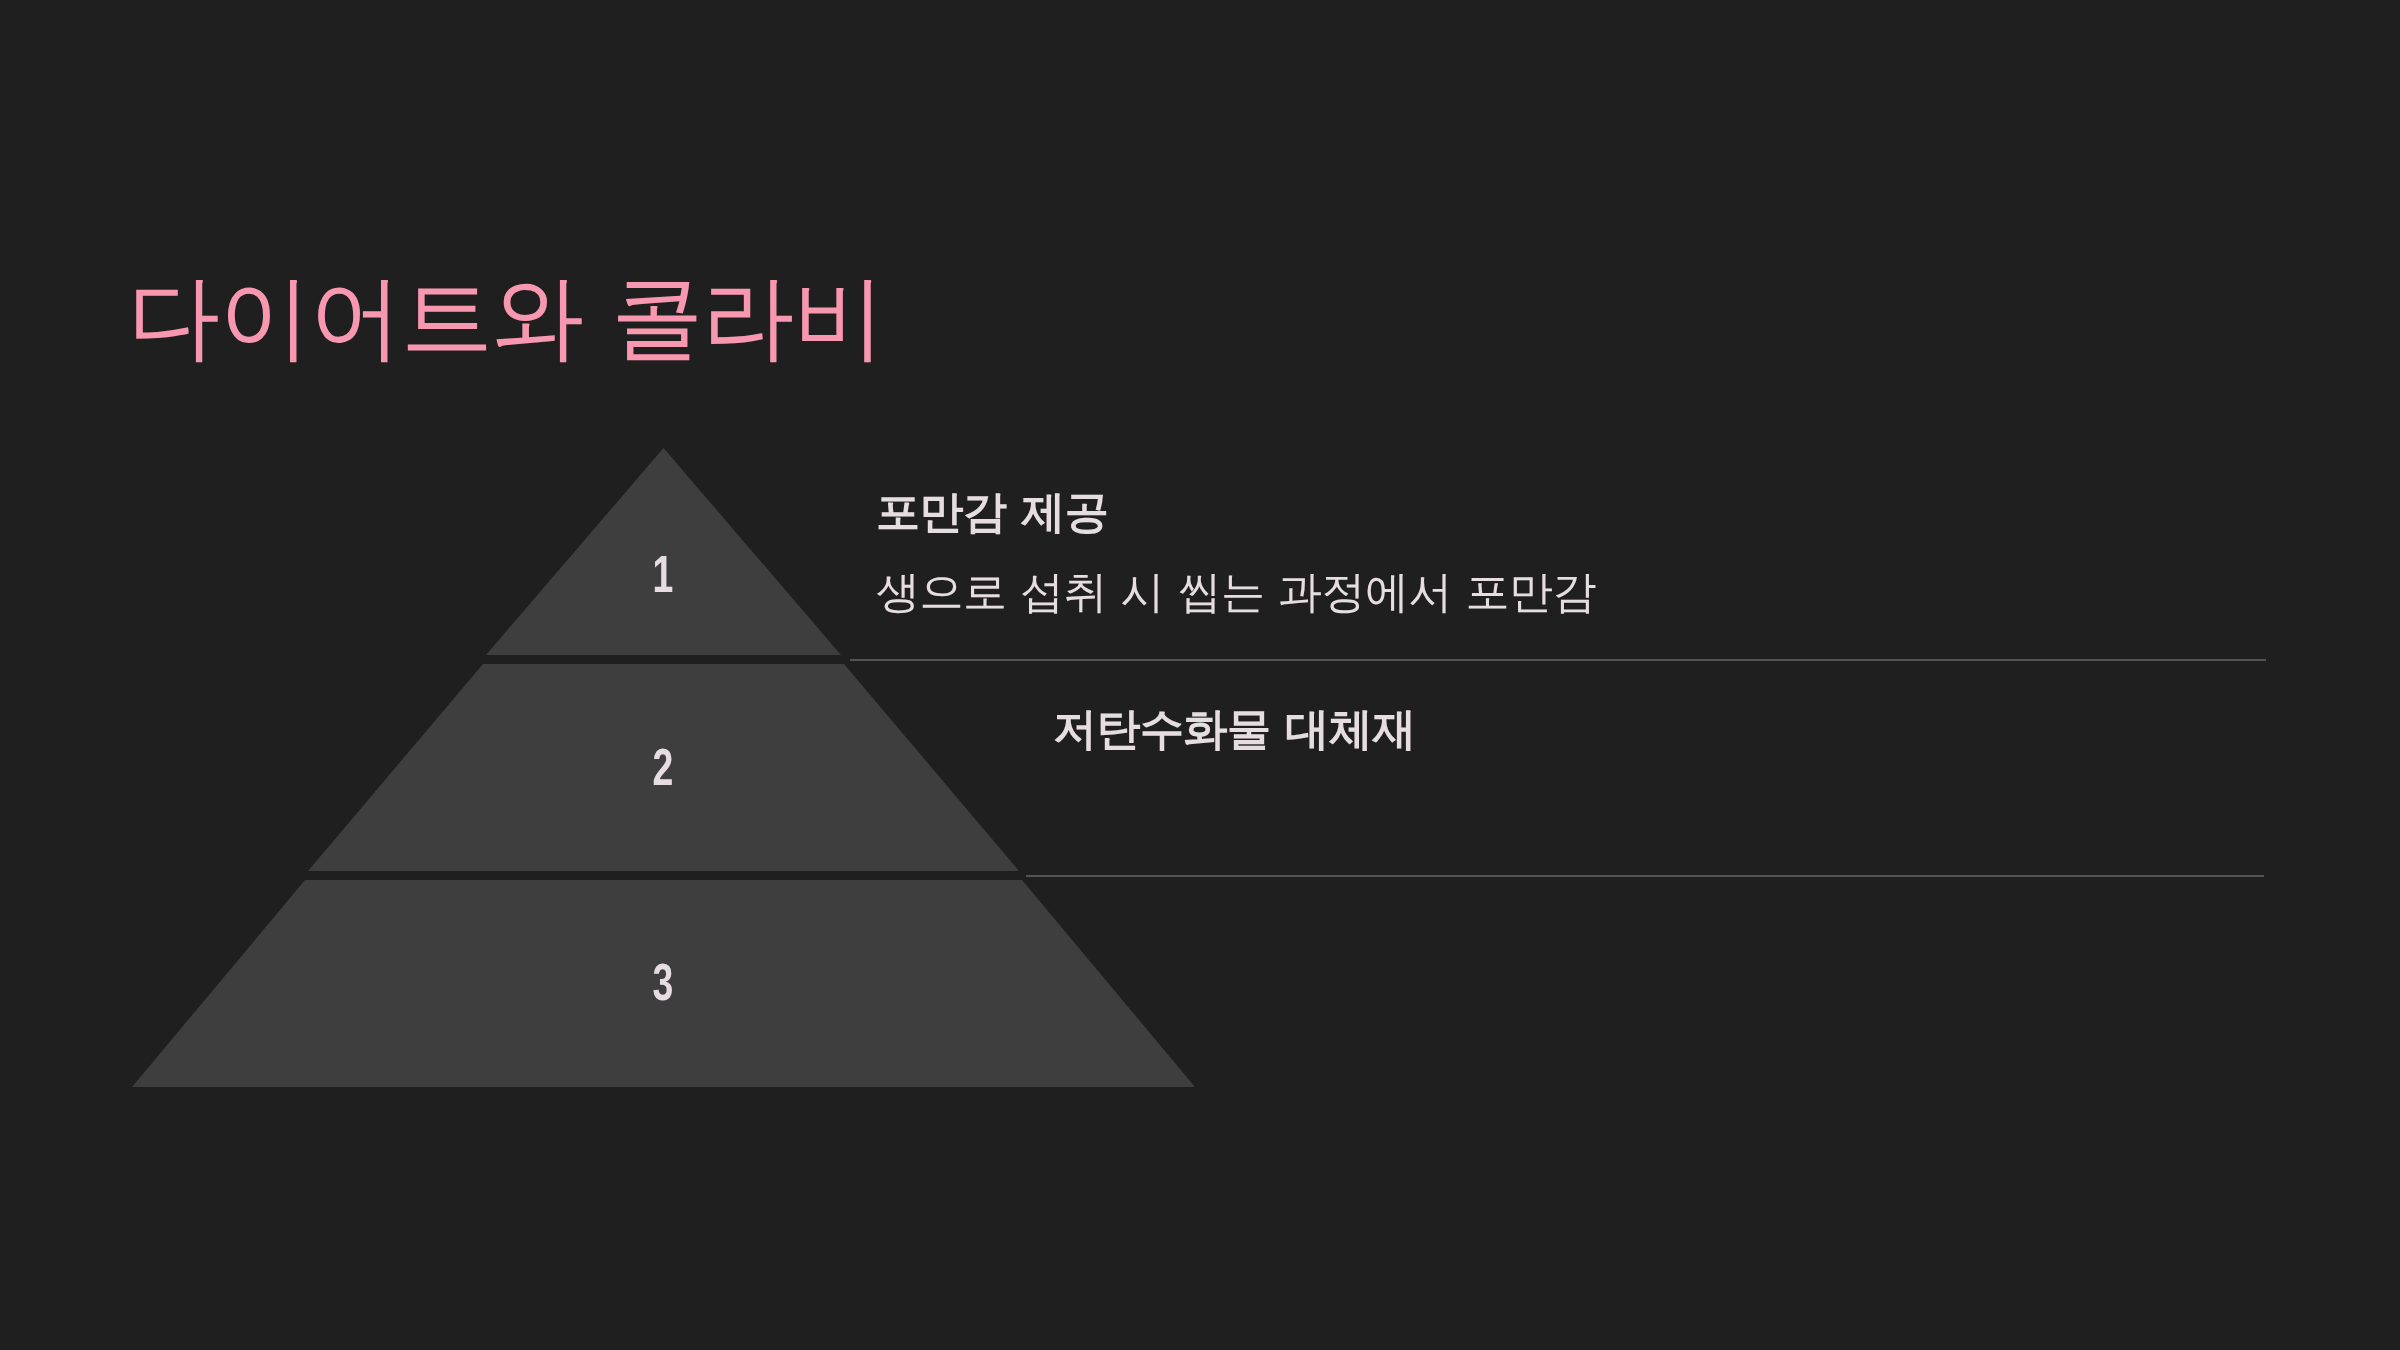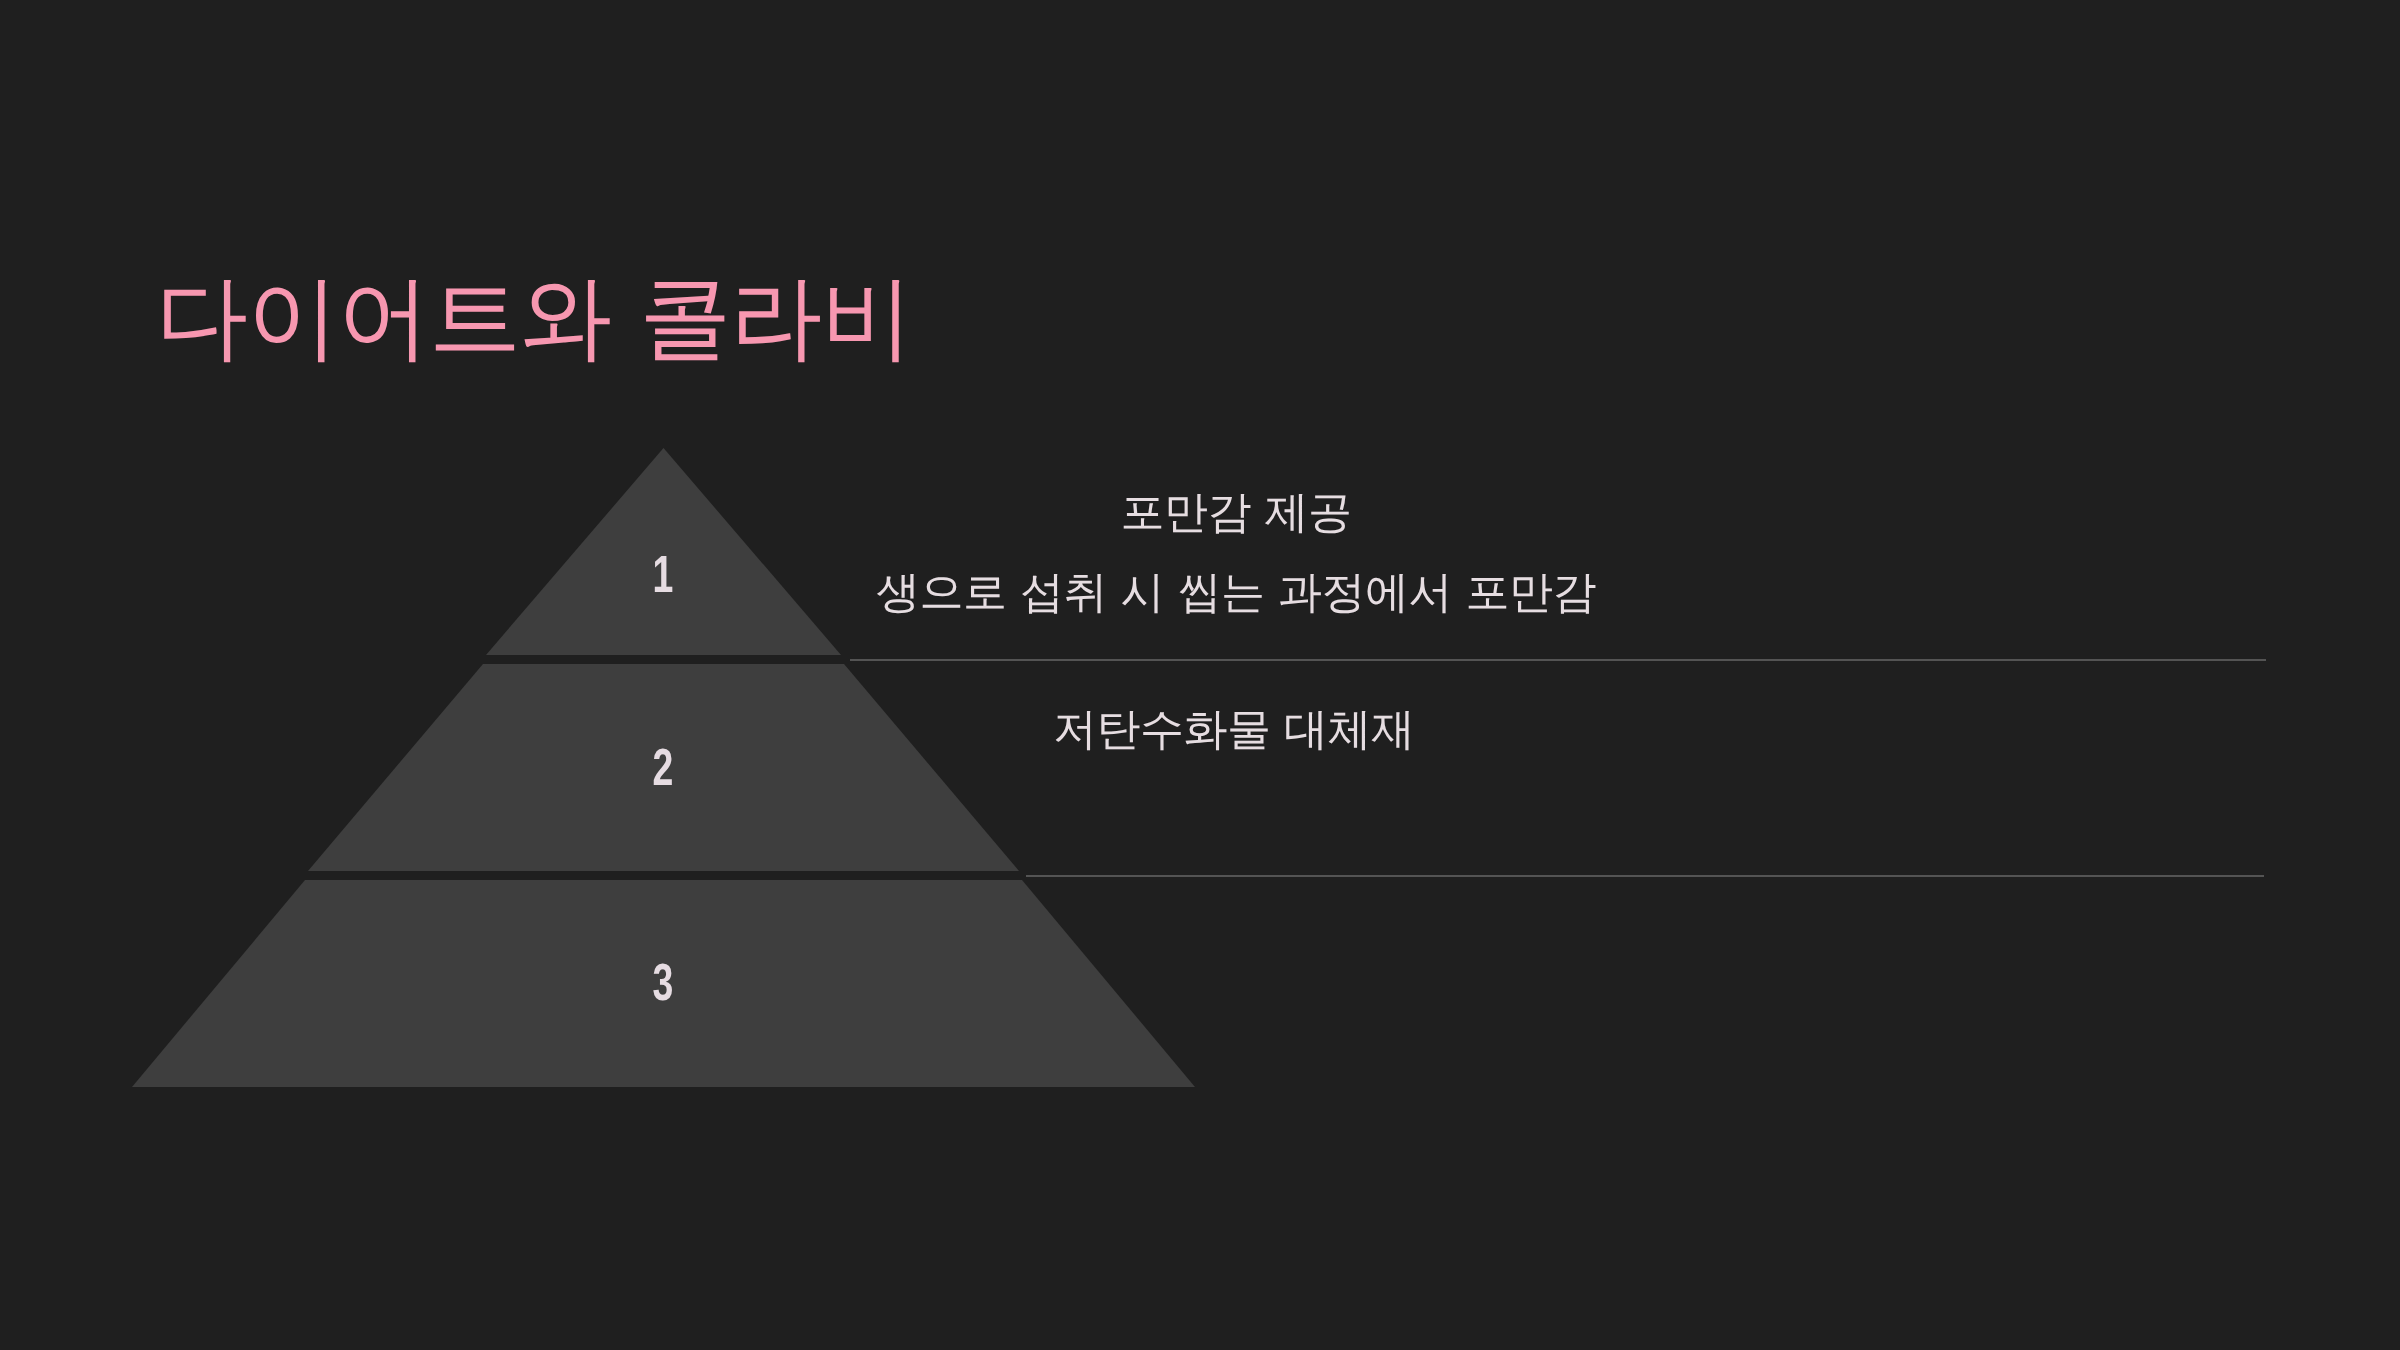--- a/index.html
+++ b/index.html
@@ -1,26 +1,26 @@
 <!DOCTYPE html>
 <html><head>
 <meta charset="utf-8">
 <style>
   html, body { margin: 0; padding: 0; background: #1f1f1f; }
   body { width: 2400px; height: 1350px; position: relative; overflow: hidden;
          font-family: "DejaVu Sans", "Liberation Sans", sans-serif; }
   .slide { position: absolute; left: 0; top: 0; width: 2400px; height: 1350px; background: #1f1f1f; }
   .title { position: absolute; left: 128px; top: 258px; font-size: 92px; line-height: 120px;
-           color: #f797b0; letter-spacing: -1px; white-space: nowrap; font-weight: 400; margin-left: 28px; }
+           color: #f797b0; letter-spacing: -1px; white-space: nowrap; font-weight: 400; }
   .pyramid { position: absolute; left: 0; top: 0; width: 2400px; height: 1350px; }
   .num { position: absolute; width: 120px; text-align: center; margin-left: -60px;
          font-family: "Liberation Sans", "DejaVu Sans", sans-serif; font-weight: 700;
          font-size: 52px; line-height: 60px; color: #e6dce2; transform: scaleX(0.72); }
   .item { position: absolute; white-space: nowrap; }
-  .item .heading { font-size: 44px; line-height: 56px; color: #e6dde1; font-weight: 400; letter-spacing: -0.5px; text-align: center; }
+  .item .heading { font-size: 44px; line-height: 56px; color: #e6dde1; font-weight: 700; letter-spacing: -0.5px; }
   .item .desc { font-size: 44px; line-height: 44px; color: #e6dde1; margin-top: 30px; letter-spacing: -0.5px; }
   .divider { position: absolute; height: 2px; background: #545454; }
 </style>
 </head>
 <body>
 
 <div class="slide">
 
   <div class="title">다이어트와 콜라비</div>
 

